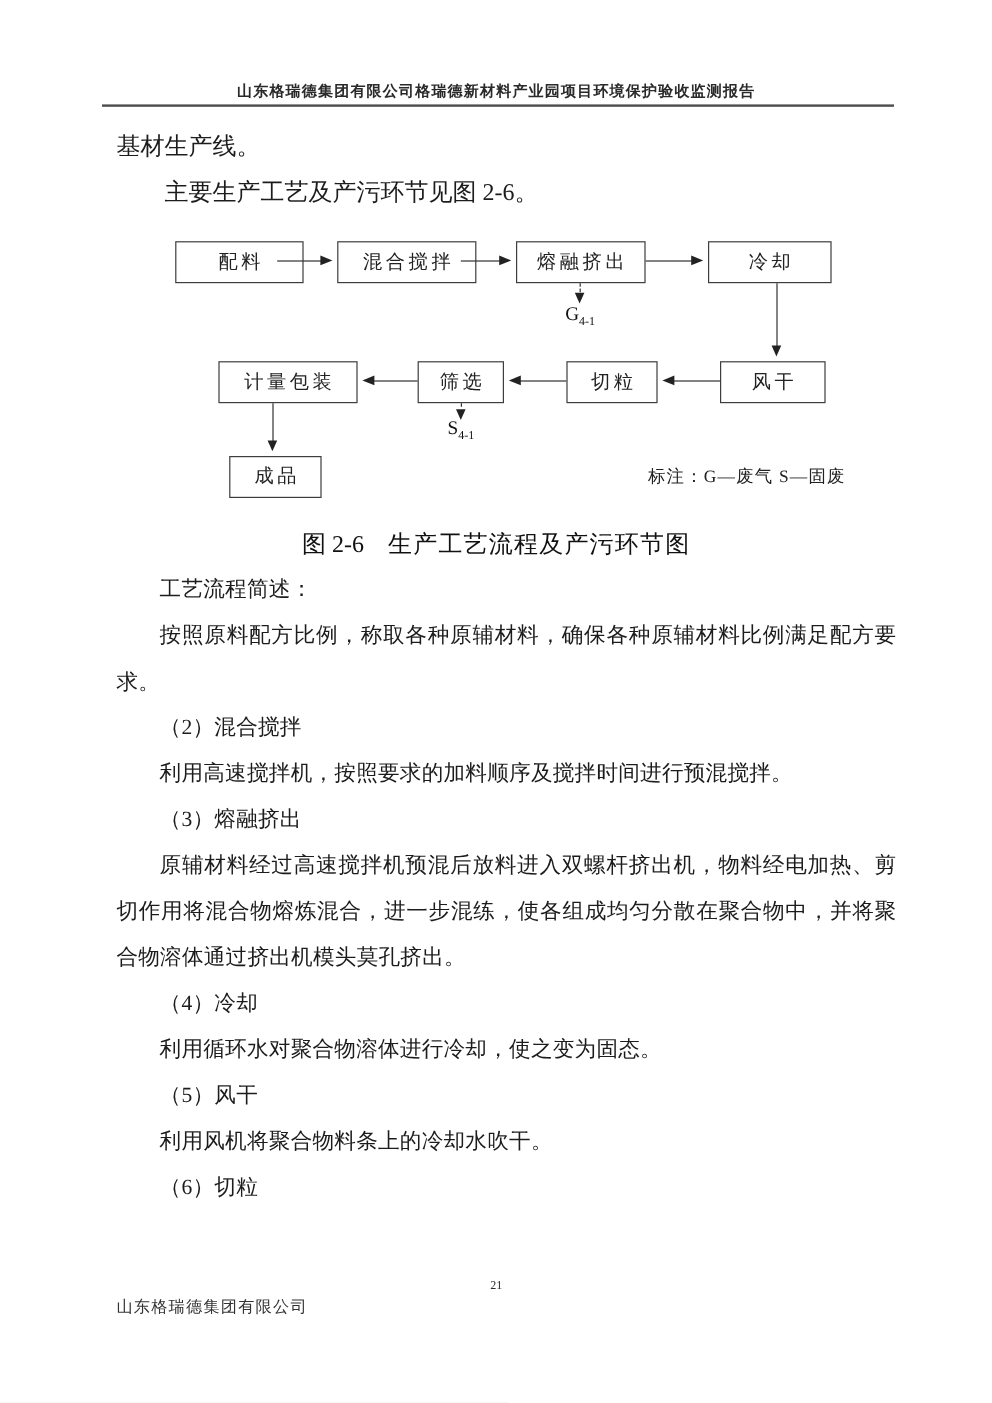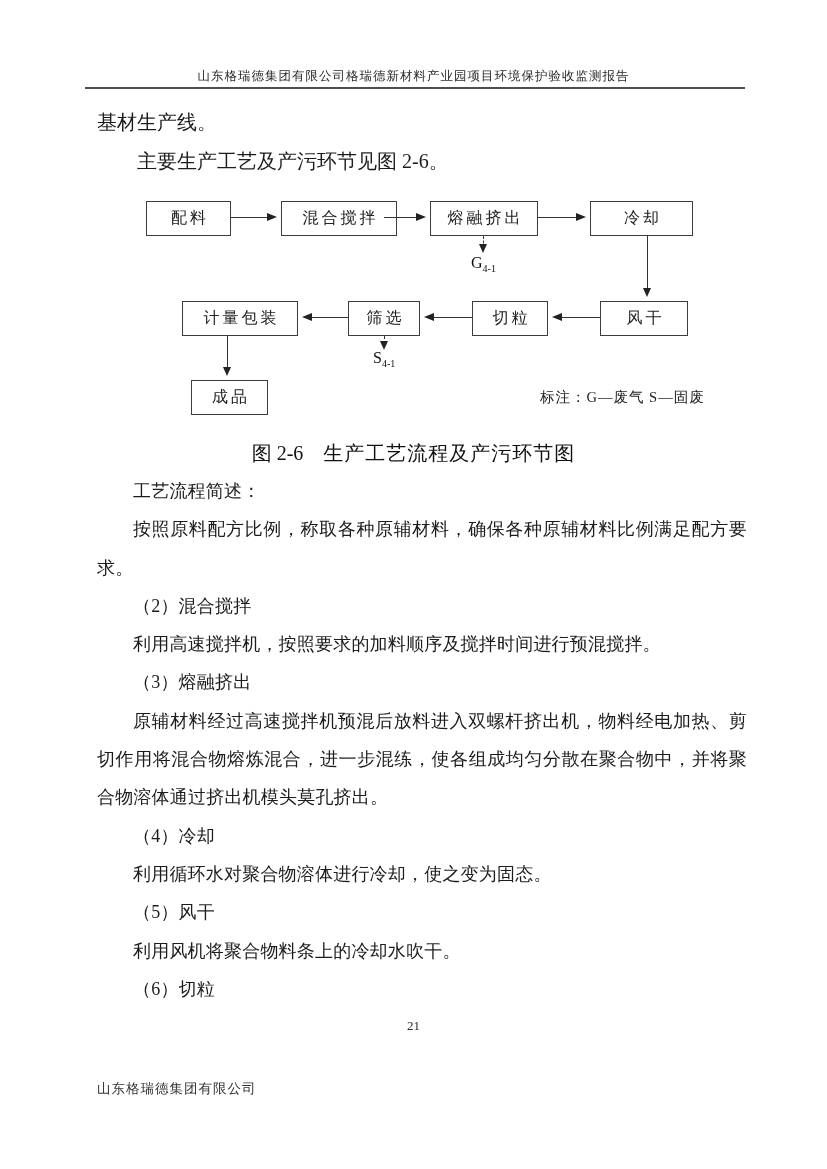--- a/index.html
+++ b/index.html
@@ -8,21 +8,21 @@
     width:827px;height:1169px;
     margin:0 auto;
     background:#ffffff;
     font-family:"Liberation Serif","DejaVu Serif",serif;
     color:#1c1c1c;
     overflow:hidden;
   }
   
   .header-title{
     position:absolute;top:68px;left:0;width:100%;
-    text-align:center;font-size:12.5px;color:#2a2a2a;letter-spacing:1px;
+    text-align:center;font-size:12.5px;color:#2a2a2a;letter-spacing:1px;font-weight:bold;
   }
   .header-rule{
     position:absolute;top:87px;left:85px;width:660px;height:0;
     border-top:2px solid #4d4d4d;
   }
   
   .intro{position:absolute;left:97px;top:103px;width:650px;}
   .intro p{margin:0;font-size:20px;line-height:38.5px;}
   .indent2{text-indent:2em;}
   
@@ -52,22 +52,22 @@
   }
   .cap-title{margin-left:1em;letter-spacing:1px;}
   
   .body-text{position:absolute;left:97px;top:472px;width:650px;}
   .body-text p{
     margin:0;font-size:18px;line-height:38.3px;
     text-indent:2em;text-align:justify;letter-spacing:0.2px;
   }
   
   .footer-page{
-    position:absolute;top:1018px;left:0;width:100%;
-    text-align:center;font-size:13px;color:#2a2a2a;
+    position:absolute;top:1066px;left:0;width:100%;
+    text-align:center;font-size:10px;color:#2a2a2a;
   }
   .footer-company{
     position:absolute;top:1080px;left:97px;
     font-size:13.5px;color:#333;letter-spacing:1px;
   }
 </style>
 </head>
 <body>
 
 <div class="page">
@@ -75,21 +75,21 @@
   <div class="header-title">山东格瑞德集团有限公司格瑞德新材料产业园项目环境保护验收监测报告</div>
   <div class="header-rule"></div>
 
   <div class="intro">
     <p>基材生产线。</p>
     <p class="indent2">主要生产工艺及产污环节见图 2-6。</p>
   </div>
 
   <div>
 
-    <div class="fc-box" style="left:146px;top:201px;width:85px">配料</div>
+    <div class="fc-box" style="left:146px;top:201px;width:107px">配料</div>
     <div class="fc-box" style="left:281px;top:201px;width:116px">混合搅拌</div>
     <div class="fc-box" style="left:430px;top:201px;width:108px">熔融挤出</div>
     <div class="fc-box" style="left:590px;top:201px;width:103px">冷却</div>
 
     <div class="arr right" style="left:231px;top:217px;width:40px"></div>
     <div class="arr right" style="left:384px;top:217px;width:36px"></div>
     <div class="arr right" style="left:538px;top:217px;width:42px"></div>
 
     <div class="vdash" style="left:483px;top:236px;height:12px"></div>
     <div class="em" style="left:471px;top:254px">

